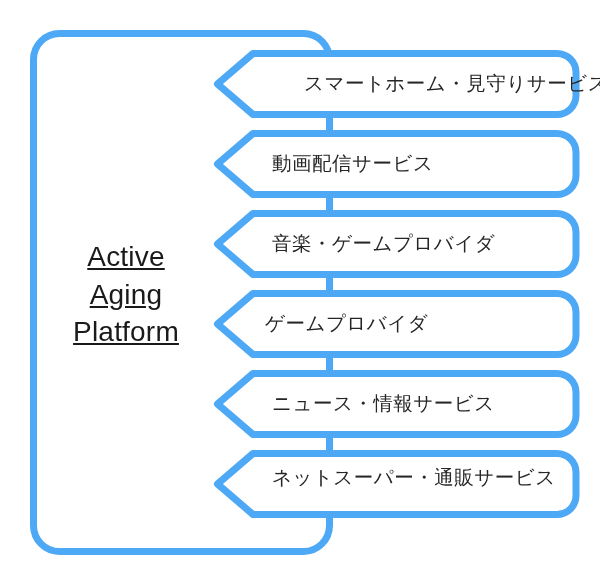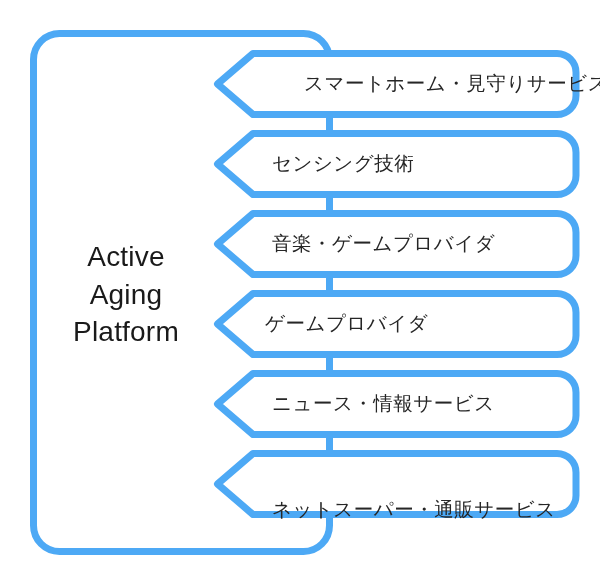--- a/index.html
+++ b/index.html
@@ -34,20 +34,21 @@
     width: 180px;
     text-align: center;
     font-size: 28px;
     line-height: 1.34;
     color: #1a1a1a;
     font-family: "Liberation Sans", "DejaVu Sans", sans-serif;
     font-weight: 400;
     letter-spacing: 0.2px;
     white-space: pre-line;
     pointer-events: none;
+    text-decoration: underline;
   }
   .chevron-label {
     position: absolute;
     font-size: 19.5px;
     line-height: 1;
     color: #262626;
     font-family: "Liberation Sans", "DejaVu Sans", sans-serif;
     font-weight: 400;
     white-space: nowrap;
     letter-spacing: 0.5px;
@@ -86,23 +87,23 @@
       <path d="M 253 453.5 L 557 453.5 A 19 19 0 0 1 576 472.5 L 576 495.5 A 19 19 0 0 1 557 514.5 L 253 514.5 L 217.5 484 Z" fill="#ffffff" stroke="#4DA9F5" stroke-width="7" stroke-linejoin="round"></path>
     </g>
   </svg>
 
   <div class="platform-label">Active
 Aging
 Platform</div>
 
   <div class="chevron-label" style="left:272px; top:74px;margin-left:32px;">スマートホーム・見守りサービス</div>
 
-  <div class="chevron-label" style="left:272px; top:154px;">センシング技術</div>
+  <div class="chevron-label" style="left:272px; top:154px;">動画配信サービス</div>
 
   <div class="chevron-label" style="left:272px; top:234px;">音楽・ゲームプロバイダ</div>
 
   <div class="chevron-label" style="left:272px; top:394px;">ニュース・情報サービス</div>
 
   <div class="chevron-label" style="left:265px; top:314px;">ゲームプロバイダ</div>
 
-  <div class="chevron-label" style="left:272px; top:500px;text-align:right;">ネットスーパー・通販サービス</div>
+  <div class="chevron-label" style="left:272px; top:468px;text-align:right;">ネットスーパー・通販サービス</div>
 
 </div>
 
 </body></html>

